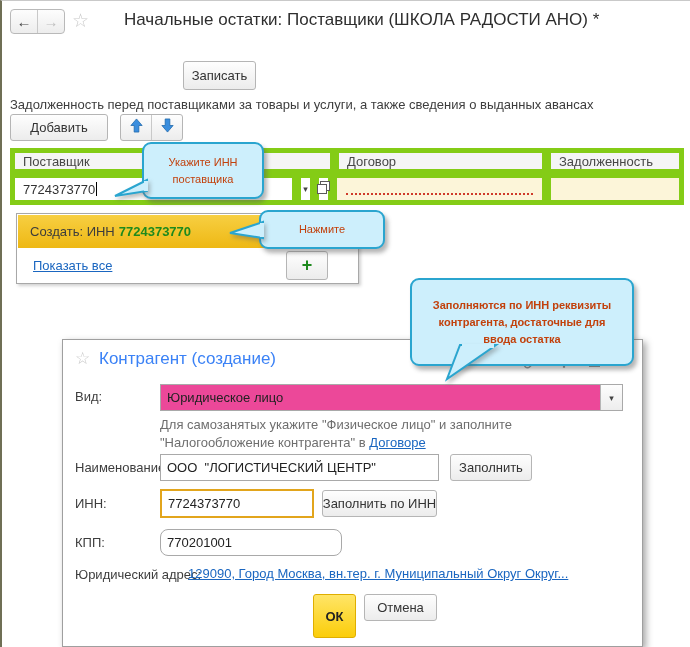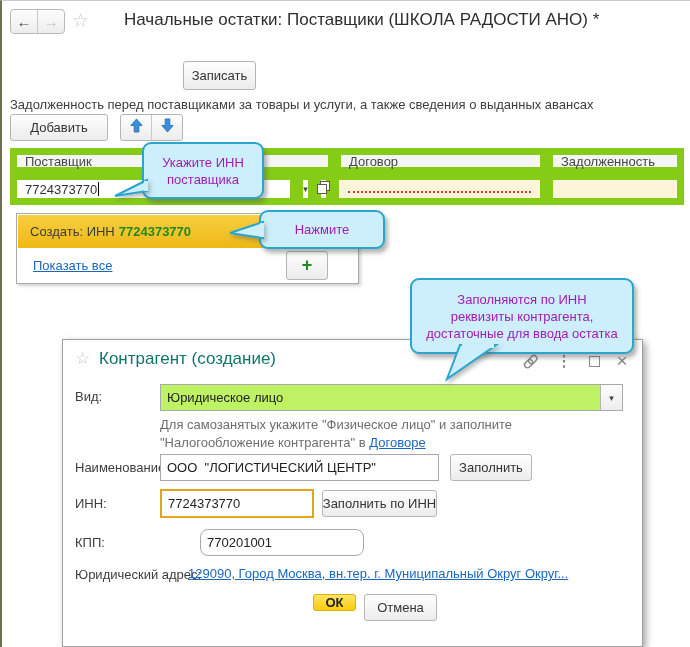--- a/index.html
+++ b/index.html
@@ -38,21 +38,21 @@
 
   
   .updown { left:118px; top:113px; width:63px; height:27px; display:flex;
     border:1px solid #b5b5b5; border-radius:3px; overflow:hidden;
     background:linear-gradient(180deg,#fefefe,#ececec); }
   .ud-btn { flex:1; display:flex; align-items:center; justify-content:center; cursor:pointer; }
   .ud-btn + .ud-btn { border-left:1px solid #c9c9c9; }
 
   
   .th, .td {
-    position:absolute; box-sizing:border-box; border:7px solid #84cc16;
+    position:absolute; box-sizing:border-box; border:5px solid #84cc16;
     display:flex; align-items:center; font-size:13px;
   }
   .th { top:147px; height:26px; background:#f5f5f5; color:#474747; padding-left:8px; }
   .td { top:172px; height:32px; }
   .cell-yellow { background:#fcf5d9; }
   .caret { display:inline-block; width:1px; height:14px; background:#000; margin-left:1px; vertical-align:-2px; }
   .red-dotted { position:absolute; left:9px; right:9px; bottom:5px; border-bottom:2px dotted #cf3a2a; }
   .combo-glyph { font-size:9px; color:#444; }
 
   
@@ -70,42 +70,42 @@
   .suggest-showall { position:absolute; left:16px; top:44px; font-size:13px; }
   .plus-btn { left:269px; top:37px; width:42px; height:29px; font-size:18px;
     font-weight:bold; color:#1e8a1e; }
 
   
   .callout {
     position:absolute; z-index:20; background:#cdeffc;
     border:2px solid #2aa5cf; border-radius:9px;
     box-shadow:3px 4px 4px rgba(90,90,90,.45);
     display:flex; align-items:center; justify-content:center; text-align:center;
-    font-size:13px; color:#a21caf; line-height:17px; padding:4px 8px;
+    font-size:11px; color:#c2410c; line-height:17px; padding:4px 8px;
   }
   .tail { position:absolute; overflow:visible; filter:drop-shadow(2px 3px 2px rgba(90,90,90,.4)); }
 
   
   .modal {
     left:60px; top:338px; width:581px; height:308px; background:#fff;
     border:1px solid #9f9f9f; z-index:10; box-shadow:3px 3px 7px rgba(0,0,0,.35);
   }
-  .modal .title { position:absolute; left:36px; top:9px; font-size:17px; color:#0f766e; }
+  .modal .title { position:absolute; left:36px; top:9px; font-size:17px; color:#3b82f6; }
   .modal .star { position:absolute; left:12px; top:10px; font-size:17px; }
   .winctl { position:absolute; top:12px; color:#868686; cursor:pointer;
     display:flex; align-items:center; justify-content:center; width:18px; height:18px; }
   .maxbox { width:11px; height:11px; border:1.5px solid #8a8a8a; }
   .label { position:absolute; font-size:13px; color:#3d3d3d; white-space:nowrap; }
   .field {
     position:absolute; border:1px solid #a9a9a9; background:#fff; font-size:13px;
     color:#222; padding:0 6px; display:flex; align-items:center;
     font-family:"Liberation Sans", sans-serif;
   }
   input.field { display:block; line-height:24px; }
-  .combo-box { position:absolute; border:1px solid #a9a9a9; background:#bef264;
+  .combo-box { position:absolute; border:1px solid #a9a9a9; background:#ec4899;
     display:flex; align-items:center; font-size:13px; color:#222; }
   .combo-box .val { flex:1; padding-left:6px; }
   .combo-btn { width:22px; align-self:stretch; border-left:1px solid #b5b5b5;
     background:linear-gradient(180deg,#fdfdfd,#ededed);
     display:flex; align-items:center; justify-content:center; cursor:pointer; }
   .hint { position:absolute; left:97px; top:76px; width:430px; font-size:13px;
     color:#6e6e6e; line-height:18px; }
   .inn-focus { border:2px solid #e2a51c !important; }
   .rounded { border-radius:8px; }
   .addr-link { position:absolute; left:125px; top:226px; font-size:13px; white-space:nowrap; }
@@ -190,21 +190,21 @@
   </div>
 
   <div class="callout" style="left:257px; top:209px; width:126px; height:39px;">
     <span>Нажмите</span>
     <svg class="tail" style="left:-31px; top:7px;" width="34" height="24">
       <polygon points="33,3 0,14 33,19" fill="#cdeffc" stroke="#2aa5cf" stroke-width="2"></polygon>
       <rect x="30" y="4" width="4" height="14" fill="#cdeffc"></rect>
     </svg>
   </div>
 
-  <div class="callout" style="left:408px; top:277px; width:224px; height:76px; padding:4px 14px;">
+  <div class="callout" style="left:408px; top:277px; width:224px; height:88px; padding:4px 14px;font-weight:bold;">
     <span>Заполняются по ИНН реквизиты контрагента, достаточные для ввода остатка</span>
     <svg class="tail" style="left:26px; top:64px;" width="62" height="37">
       <polygon points="22,1 58,1 9,35" fill="#cdeffc" stroke="#2aa5cf" stroke-width="2"></polygon>
       <rect x="24" y="0" width="32" height="4" fill="#cdeffc"></rect>
     </svg>
   </div>
 
   <div class="abs modal">
     <div class="star" style="position:absolute; left:12px; top:10px;">☆</div>
     <div class="title">Контрагент (создание)</div>
@@ -239,24 +239,24 @@
 
     <div class="label" style="left:12px; top:120px;">Наименование:</div>
     <input class="field" style="left: 97px; top: 114px; width: 279px; height: 27px;" value="ООО  &quot;ЛОГИСТИЧЕСКИЙ ЦЕНТР&quot;">
     <button class="btn" style="left:387px; top:114px; width:82px; height:27px;">Заполнить</button>
 
     <div class="label" style="left:12px; top:156px;">ИНН:</div>
     <input class="field inn-focus" style="left: 97px; top: 149px; width: 154px; height: 29px;" value="7724373770">
     <button class="btn" style="left:259px; top:150px; width:115px; height:27px;">Заполнить по ИНН</button>
 
     <div class="label" style="left:12px; top:195px;">КПП:</div>
-    <input class="field rounded" style="left: 97px; top: 189px; width: 164px; height: 27px; margin-left: 40px;" value="770201001">
+    <input class="field rounded" style="left: 97px; top: 189px; width: 182px; height: 27px;" value="770201001">
 
     <div class="label" style="left:12px; top:227px;">Юридический адрес:</div>
     <div class="addr-link">
       <span class="link">129090, Город Москва, вн.тер. г. Муниципальный Округ Округ...</span>
     </div>
 
-    <button class="btn btn-yellow" style="left:250px; top:254px; width:43px; height:17px;">ОК</button>
+    <button class="btn btn-yellow" style="left:250px; top:254px; width:43px; height:44px;">ОК</button>
     <button class="btn" style="left:301px; top:254px; width:73px; height:27px;">Отмена</button>
   </div>
 
 </div>
 
 </body></html>

